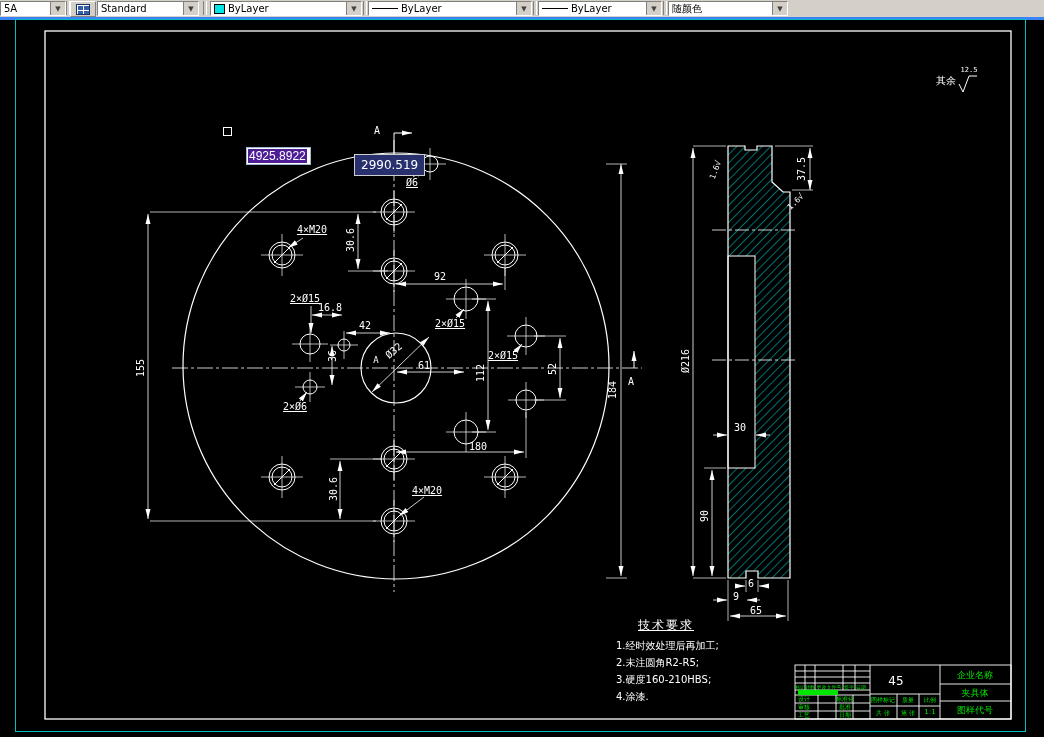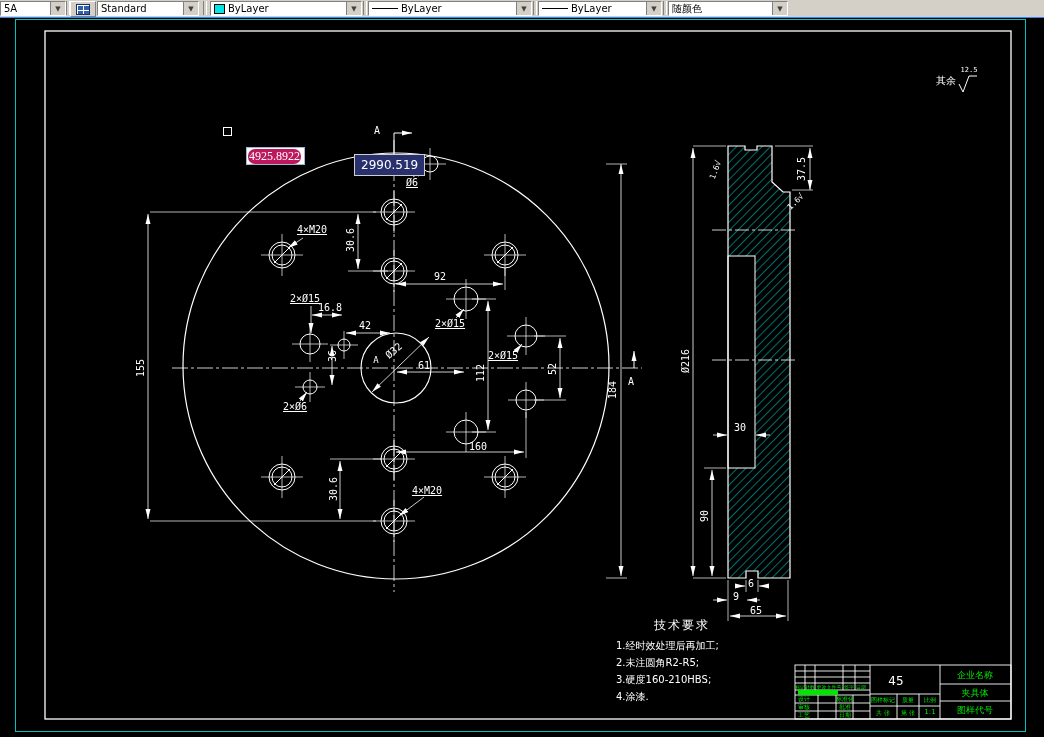--- a/index.html
+++ b/index.html
@@ -1,20 +1,20 @@
 <!DOCTYPE html>
 <html><head>
 <meta charset="utf-8">
 <style>
   html,body{margin:0;padding:0;}
   body{width:1044px;height:737px;position:relative;background:#000;overflow:hidden;
        font-family:"DejaVu Sans",sans-serif;}
   
   .toolbar{position:absolute;left:0;top:0;width:1044px;height:17px;background:#d4d0c8;
-           border-bottom:1px solid #3b82f6;}
+           border-bottom:3px solid #3b82f6;}
   .combo{position:absolute;top:1px;height:13px;background:#fff;
          border:1px solid;border-color:#808080 #fff #fff #808080;
          display:flex;align-items:center;font-size:10px;color:#000;white-space:nowrap;}
   .combo .val{flex:1;padding-left:3px;overflow:hidden;}
   .combo .btn{width:14px;height:13px;background:#d4d0c8;flex:0 0 14px;
               border-left:1px solid #808080;display:flex;align-items:center;justify-content:center;
               font-size:7px;color:#404040;}
   .swatch{width:9px;height:8px;background:#00e5e5;border:1px solid #000;margin-left:3px;flex:0 0 9px;}
   .lineswatch{width:26px;height:1px;background:#000;margin-left:3px;flex:0 0 26px;}
   .tbtn{position:absolute;top:1px;width:24px;height:14px;background:#d4d0c8;
@@ -27,28 +27,28 @@
   
   .viewport-border{position:absolute;left:15px;top:19px;width:1009px;height:711px;
                    border:1px solid #00c0c0;}
   svg.cad{position:absolute;left:0;top:0;}
   .ann{position:absolute;color:#fff;font-family:"DejaVu Sans Mono","DejaVu Sans",monospace;
        white-space:nowrap;line-height:1;transform:translate(-50%,-50%);}
   .ann.u{text-decoration:underline;}
   
   .tt1{position:absolute;left:246px;top:147px;height:16px;background:#fff;
        border:1px solid #9db8d2;display:flex;align-items:center;padding:0 3px 0 1px;}
-  .tt1 span{background:#be185d;color:#fff;font-size:12px;font-family:Liberation Serif, serif;padding:0 1px;border-radius:7px;}
+  .tt1 span{background:#4c1d95;color:#fff;font-size:12px;font-family:Liberation Sans, sans-serif;padding:0 1px;}
   .tt2{position:absolute;left:354px;top:154px;height:18px;background:#28306e;
        border:1px solid #cfcfcf;color:#fff;font-size:12px;display:flex;align-items:center;
        padding:1px 6px;font-family:"DejaVu Sans",sans-serif;}
   .grip{position:absolute;left:223px;top:127px;width:7px;height:7px;border:1px solid #fff;background:transparent;}
   
   .tech{position:absolute;left:616px;top:617px;color:#fff;width:170px;}
-  .tech .tt-title{font-size:12px;margin-left:38px;margin-bottom:3px;letter-spacing:2px;}
+  .tech .tt-title{font-size:12px;margin-left:22px;margin-bottom:3px;letter-spacing:2px;text-decoration:underline;}
   .tech .item{font-size:10px;line-height:17px;}
   
   .tb{position:absolute;color:#00e600;white-space:nowrap;transform:translate(-50%,-50%);}
   .tb.w{color:#fff;}
   .greenbar{position:absolute;left:798px;top:690px;width:40px;height:5px;background:#00e600;}
 </style>
 </head>
 <body>
 
 <div class="toolbar">
@@ -304,21 +304,21 @@
     <span class="ann u" style="left: 450px; top: 324px; font-size: 10px;">2×Ø15</span>
     <span class="ann u" style="left: 503px; top: 356px; font-size: 10px;">2×Ø15</span>
     <span class="ann" style="left: 333px; top: 356px; font-size: 10px; transform: translate(-50%, -50%) rotate(-90deg);">36</span>
     <span class="ann" style="left: 394px; top: 351px; font-size: 10px; transform: translate(-50%, -50%) rotate(-40deg);">Ø32</span>
     <span class="ann" style="left: 376px; top: 360px; font-size: 9px;">A</span>
     <span class="ann" style="left: 424px; top: 366px; font-size: 10px;">61</span>
     <span class="ann" style="left: 481px; top: 373px; font-size: 10px; transform: translate(-50%, -50%) rotate(-90deg);">112</span>
     <span class="ann" style="left: 553px; top: 369px; font-size: 10px; transform: translate(-50%, -50%) rotate(-90deg);">52</span>
     <span class="ann" style="left: 613px; top: 390px; font-size: 10px; transform: translate(-50%, -50%) rotate(-90deg);">184</span>
     <span class="ann" style="left: 631px; top: 382px; font-size: 10px;">A</span>
-    <span class="ann" style="left: 478px; top: 447px; font-size: 10px;">160</span>
+    <span class="ann" style="left: 478px; top: 447px; font-size: 10px;">180</span>
     <span class="ann u" style="left: 295px; top: 407px; font-size: 10px;">2×Ø6</span>
     <span class="ann" style="left: 334px; top: 489px; font-size: 10px; transform: translate(-50%, -50%) rotate(-90deg);">30.6</span>
     <span class="ann u" style="left: 427px; top: 491px; font-size: 10px;">4×M20</span>
     <span class="ann" style="left: 377px; top: 131px; font-size: 10px;">A</span>
     <span class="ann u" style="left: 412px; top: 183px; font-size: 10px;">Ø6</span>
     <span class="ann" style="left: 686px; top: 361px; font-size: 10px; transform: translate(-50%, -50%) rotate(-90deg);">Ø216</span>
     <span class="ann" style="left: 802px; top: 169px; font-size: 10px; transform: translate(-50%, -50%) rotate(-90deg);">37.5</span>
     <span class="ann" style="left: 740px; top: 428px; font-size: 10px;">30</span>
     <span class="ann" style="left: 705px; top: 516px; font-size: 10px; transform: translate(-50%, -50%) rotate(-90deg);">90</span>
     <span class="ann" style="left: 751px; top: 584px; font-size: 10px;">6</span>

